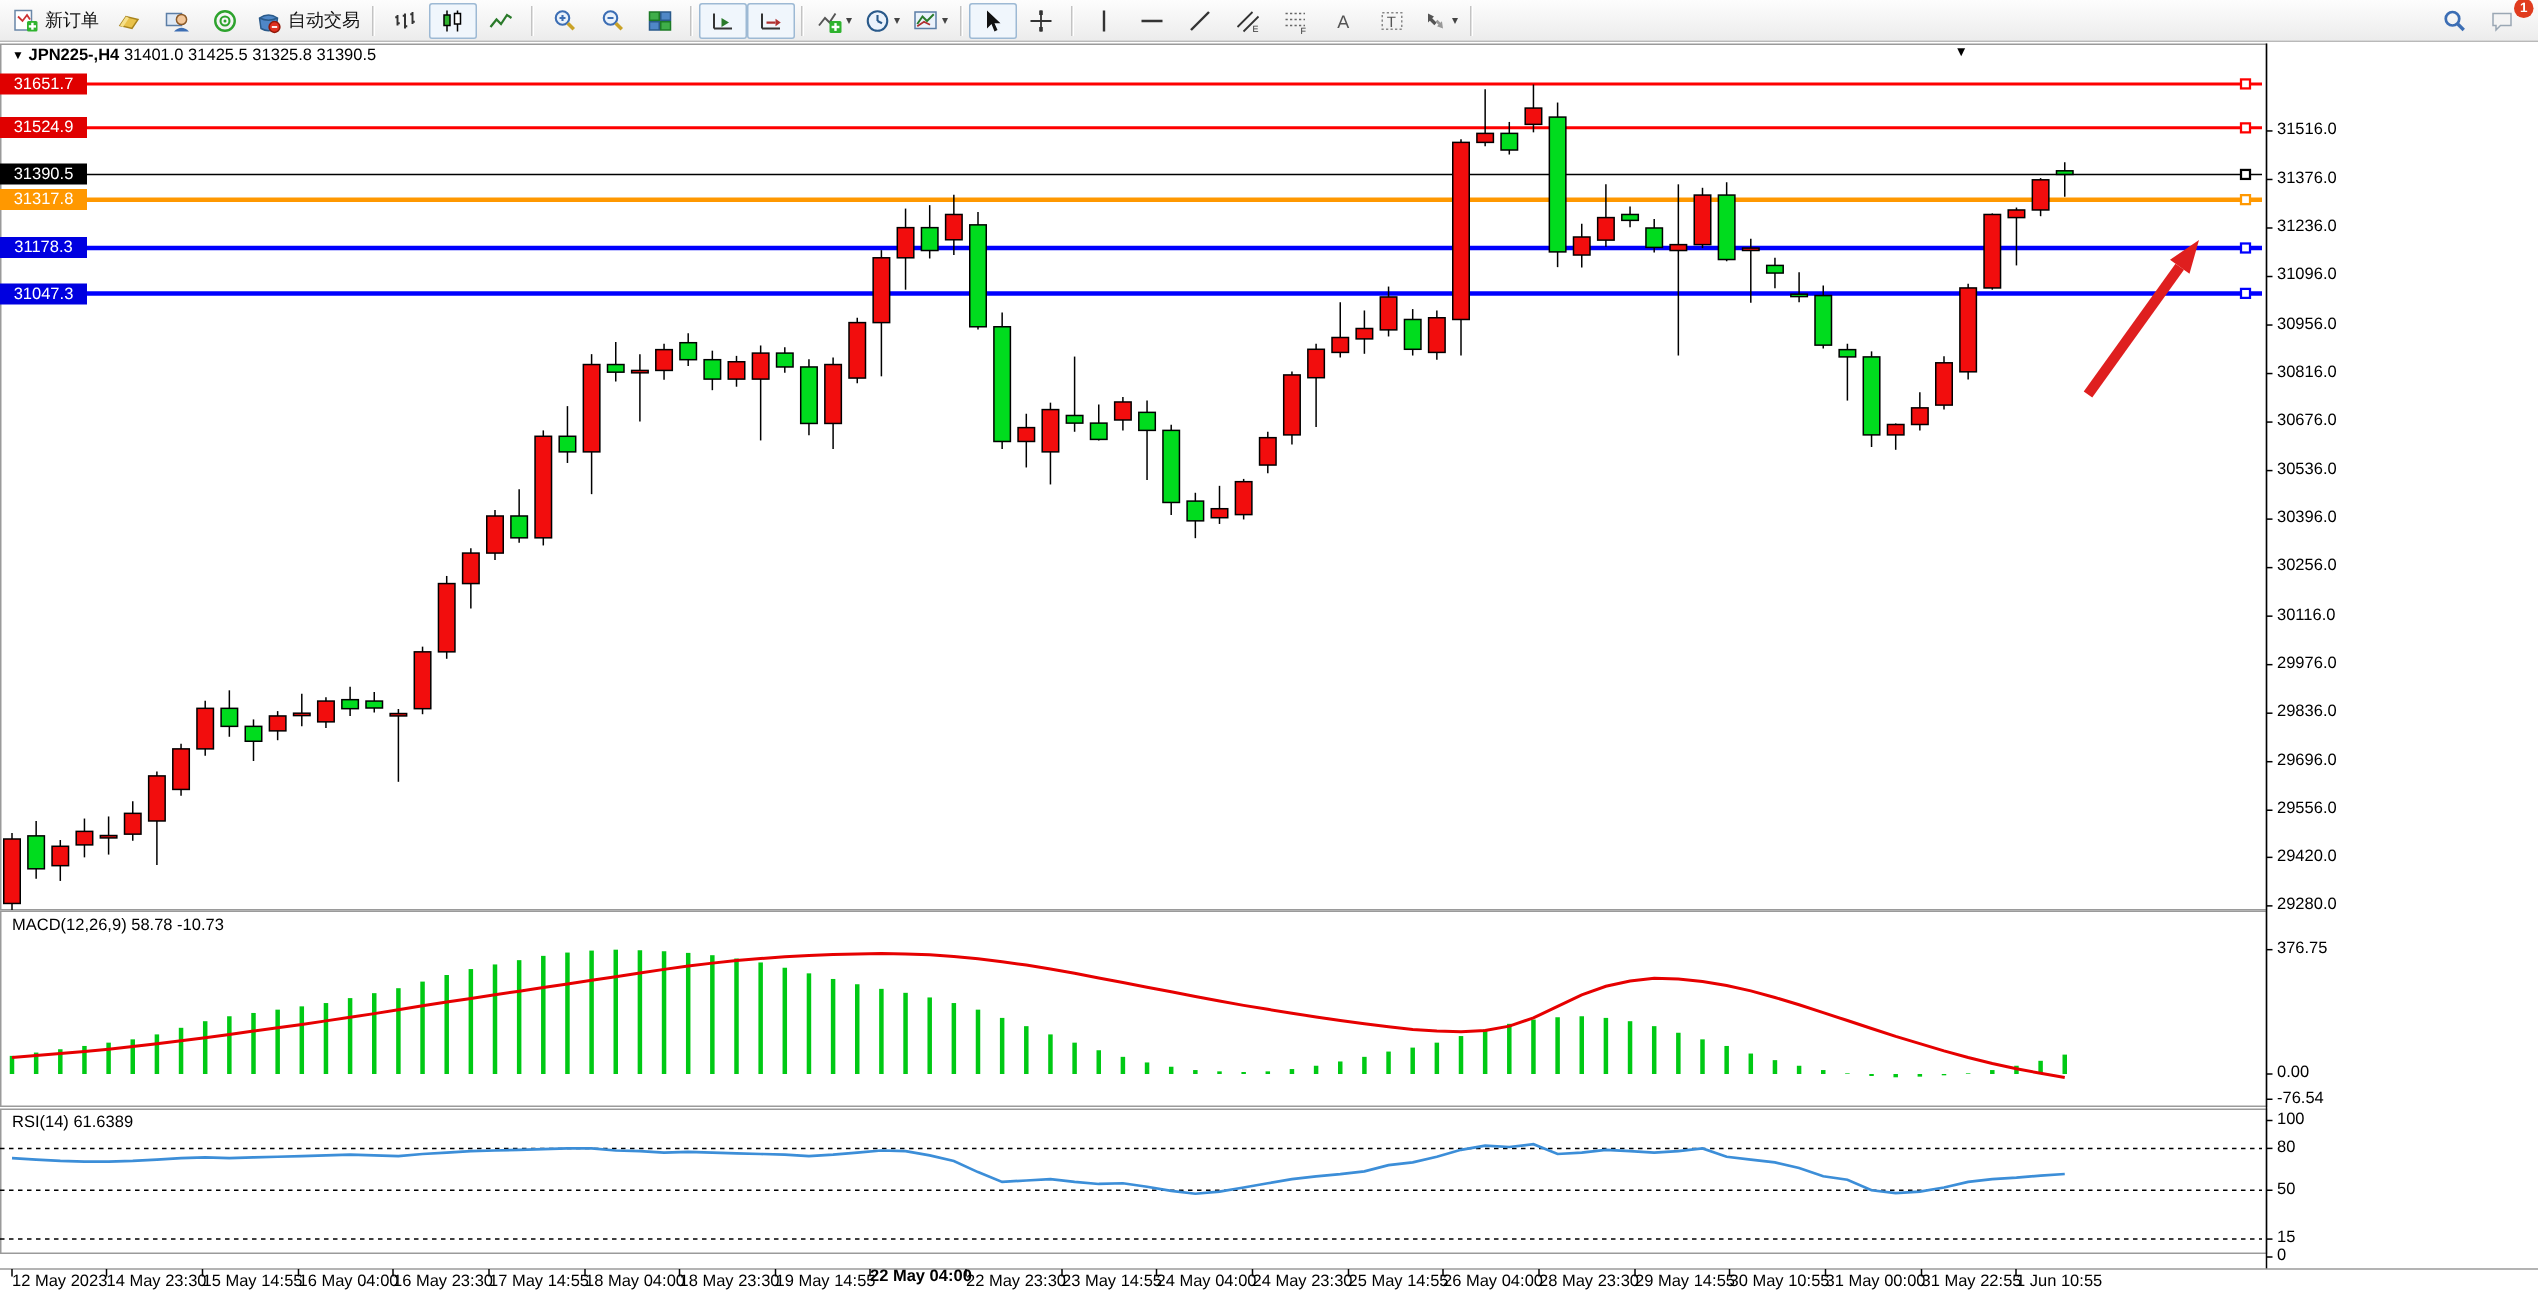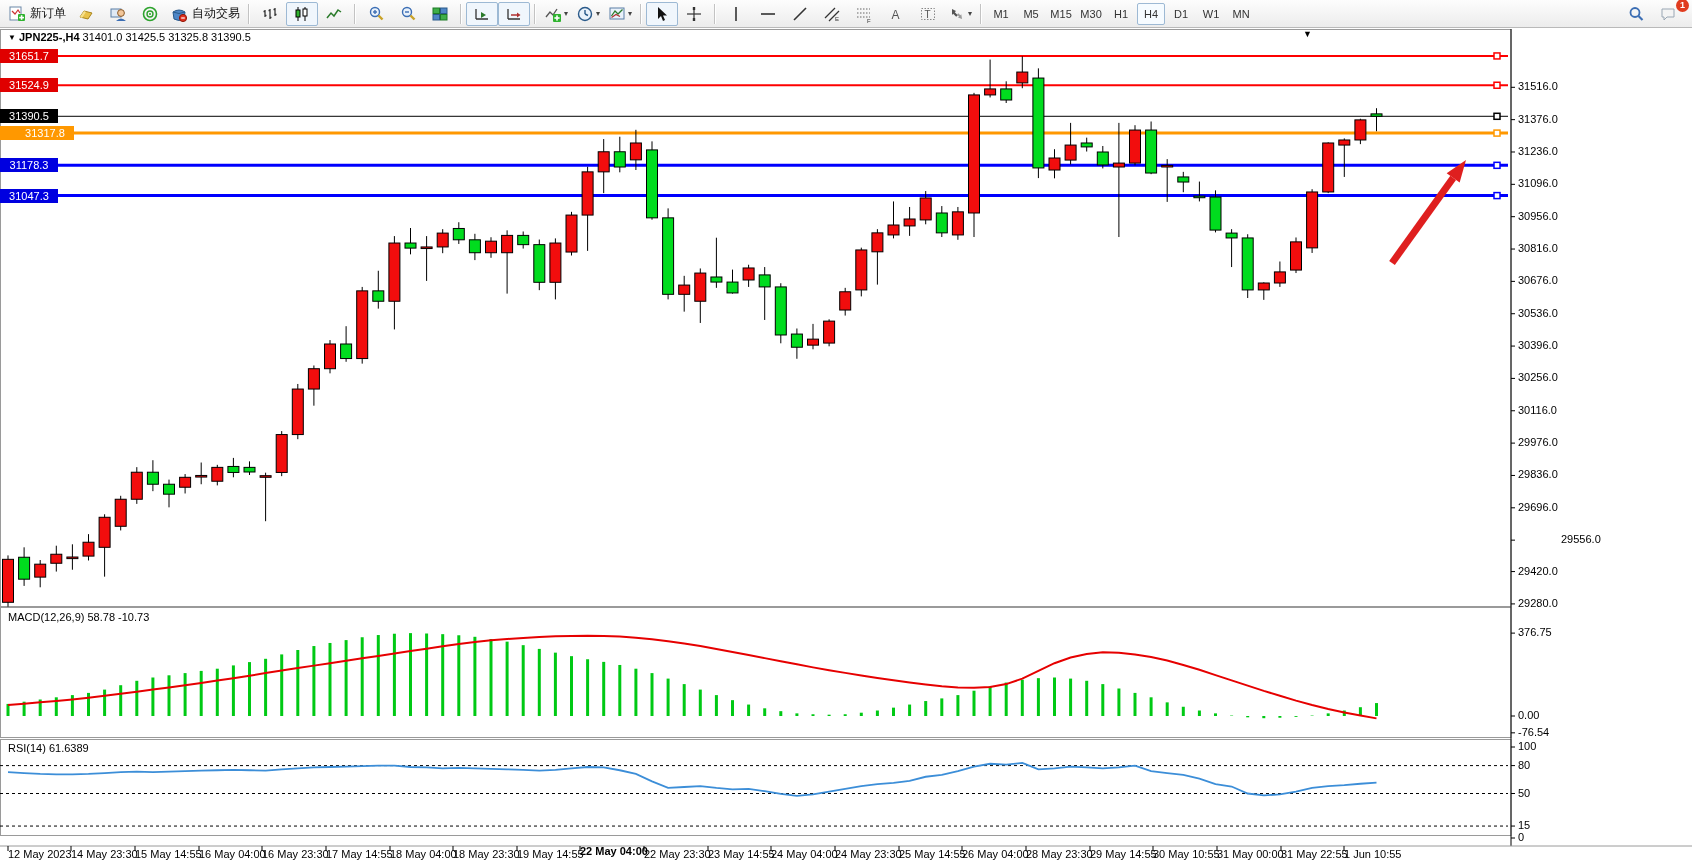--- a/index.html
+++ b/index.html
@@ -284,31 +284,20 @@
         <span class="icon18">
           <svg viewBox="0 0 18 18" width="18" height="18">
               <path d="M4 4 l4 2 -1.2 1.2 3 3 -1.6 1.6 -3 -3 L4 10 z" fill="#555"></path>
               <path d="M14 14 l-4 -1.5 1 -1 -2 -2 1.3 -1.3 2 2 1 -1 z" fill="#999"></path>
             </svg>
         </span>
         <span class="drop">▾</span>
       </div>
     </div>
     <div class="tb-sep"></div>
-    <div class="tb-group" id="tf-group">
-        <div class="tfbtn">M1</div>
-        <div class="tfbtn">M5</div>
-        <div class="tfbtn">M15</div>
-        <div class="tfbtn">M30</div>
-        <div class="tfbtn">H1</div>
-        <div class="tfbtn active">H4</div>
-        <div class="tfbtn">D1</div>
-        <div class="tfbtn">W1</div>
-        <div class="tfbtn">MN</div>
-      </div>
     <div id="tb-right">
       <div class="btn">
         <span class="icon18">
           <svg viewBox="0 0 18 18" width="18" height="18">
               <circle cx="8" cy="7.5" r="4.5" fill="none" stroke="#3c6eb4" stroke-width="1.8"></circle>
               <line x1="11.5" y1="11" x2="15.5" y2="15" stroke="#3c6eb4" stroke-width="2.2"></line>
             </svg>
         </span>
       </div>
       <div class="btn" style="position:relative;">
@@ -670,27 +659,27 @@
         <div class="ticklbl" style="left: 1518px; top: 209.686px;">30956.0</div>
         <div class="ticklbl" style="left: 1518px; top: 242.032px;">30816.0</div>
         <div class="ticklbl" style="left: 1518px; top: 274.379px;">30676.0</div>
         <div class="ticklbl" style="left: 1518px; top: 306.726px;">30536.0</div>
         <div class="ticklbl" style="left: 1518px; top: 339.072px;">30396.0</div>
         <div class="ticklbl" style="left: 1518px; top: 371.419px;">30256.0</div>
         <div class="ticklbl" style="left: 1518px; top: 403.765px;">30116.0</div>
         <div class="ticklbl" style="left: 1518px; top: 436.112px;">29976.0</div>
         <div class="ticklbl" style="left: 1518px; top: 468.458px;">29836.0</div>
         <div class="ticklbl" style="left: 1518px; top: 500.805px;">29696.0</div>
-        <div class="ticklbl" style="left: 1518px; top: 533.152px; margin-left: 43px;">29556.0</div>
+        <div class="ticklbl" style="left: 1518px; top: 533.152px;">29556.0</div>
         <div class="ticklbl" style="left: 1518px; top: 564.574px;">29420.0</div>
         <div class="ticklbl" style="left: 1518px; top: 596.921px;">29280.0</div>
         <div class="pricebadge" style="left: 0px; top: 48.9466px; background: rgb(224, 0, 0);">31651.7</div>
         <div class="pricebadge" style="left: 0px; top: 78.2433px; background: rgb(224, 0, 0);">31524.9</div>
         <div class="pricebadge" style="left: 0px; top: 109.296px; background: rgb(0, 0, 0);">31390.5</div>
-        <div class="pricebadge" style="left: 0px; top: 126.093px; background: rgb(255, 152, 0); padding-left: 16px;">31317.8</div>
+        <div class="pricebadge" style="left: 0px; top: 126.093px; background: rgb(255, 152, 0);">31317.8</div>
         <div class="pricebadge" style="left: 0px; top: 158.324px; background: rgb(0, 0, 224);">31178.3</div>
         <div class="pricebadge" style="left: 0px; top: 188.591px; background: rgb(0, 0, 224);">31047.3</div>
         <div class="ticklbl" style="left: 1518px; top: 626.115px;">376.75</div>
         <div class="ticklbl" style="left: 1518px; top: 709px;">0.00</div>
         <div class="ticklbl" style="left: 1518px; top: 725.839px; text-align: center;">-76.54</div>
         <div class="ticklbl" style="left: 1518px; top: 740px;">100</div>
         <div class="ticklbl" style="left: 1518px; top: 758.6px;">80</div>
         <div class="ticklbl" style="left: 1518px; top: 786.5px;">50</div>
         <div class="ticklbl" style="left: 1518px; top: 819.05px;">15</div>
         <div class="ticklbl" style="left: 1518px; top: 831px;">0</div>

